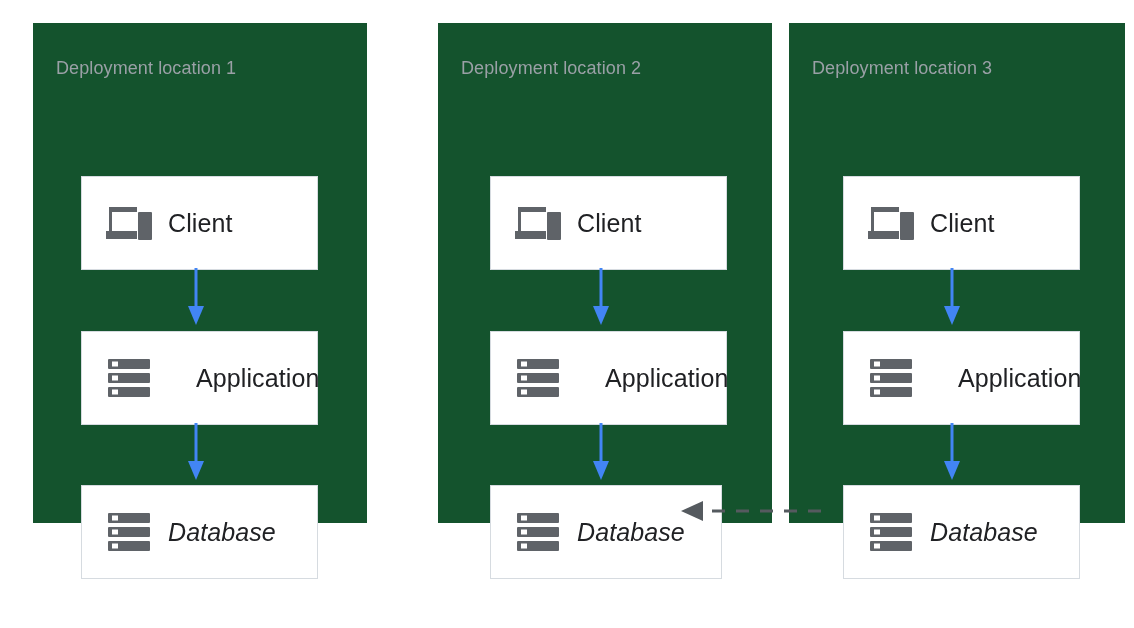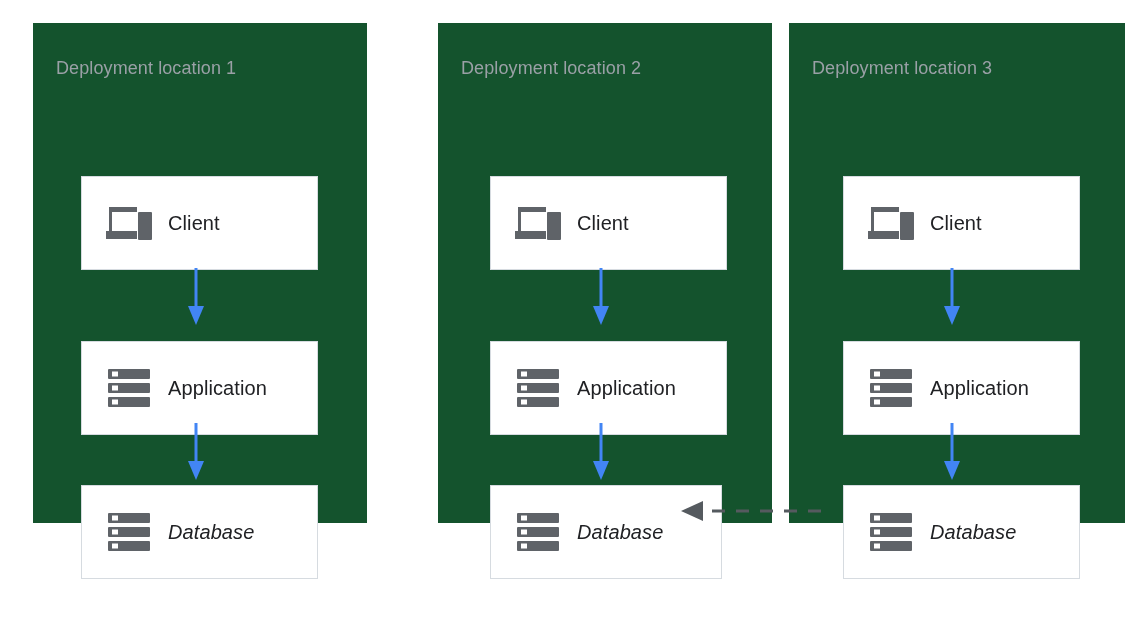--- a/index.html
+++ b/index.html
@@ -42,40 +42,40 @@
     width:46px;
     height:42px;
     margin-left:24px;
     margin-right:16px;
     flex:0 0 auto;
     display:flex;
     align-items:center;
     justify-content:center;
   }
   .node-label{
-    font-size:20px;
+    font-size:25px;
     color:#202124;
     white-space:nowrap;
     letter-spacing:0.1px;
   }
 
   
   .server-ico{width:42px;height:40px;display:block;}
   .client-ico{width:46px;height:36px;display:block;}
 
   .arrow{position:absolute;}
   .dashed-link{position:absolute;}
 
   
   .p1{left:33px;width:334px;}
   .p2{left:397px;width:334px;margin-left:41px;}
   .p3{left:765px;width:336px;margin-left:24px;}
 
   .n-client{top:153px;}
-  .n-app{top:318px;}
+  .n-app{top:308px;gap:28px;}
   .n-db{top:462px;font-style:italic;}
 
   .p1 .n-client{left:48px;width:237px;}
   .p1 .n-app{left:48px;width:237px;}
   .p1 .n-db{left:48px;width:237px;}
 
   .p2 .n-client{left:52px;width:237px;}
   .p2 .n-app{left:52px;width:237px;}
   .p2 .n-db{left:52px;width:232px;}
 

